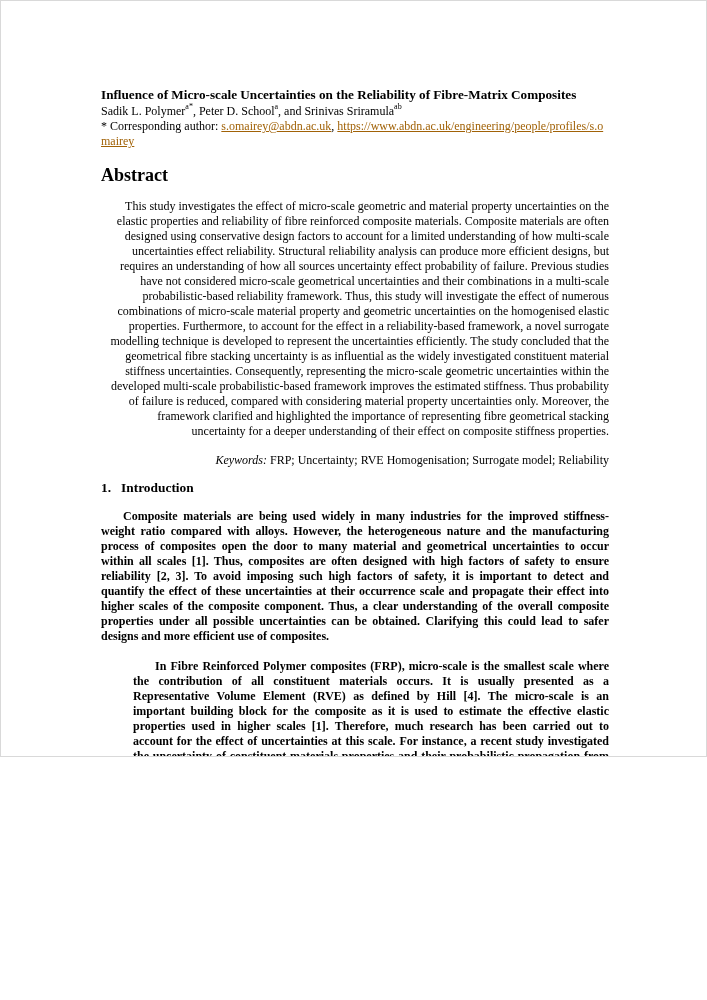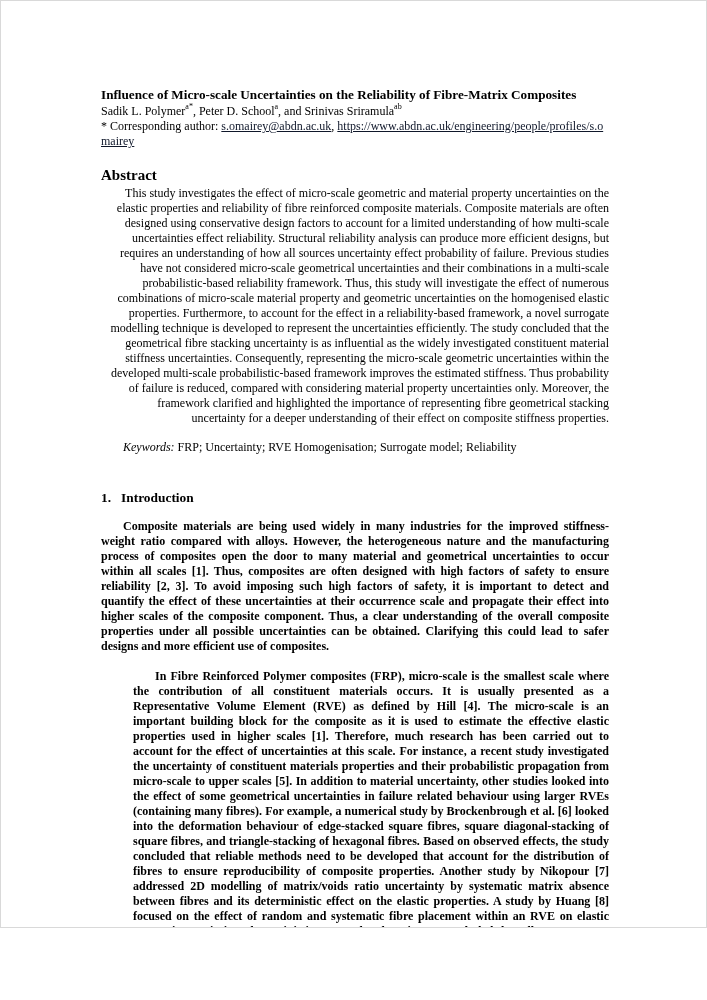--- a/index.html
+++ b/index.html
@@ -1,20 +1,20 @@
 <!DOCTYPE html>
 <html><head>
 <meta charset="utf-8">
 <style>
   * { box-sizing: border-box; }
   html, body { margin: 0; padding: 0; background: #ffffff; }
   .page {
     position: relative;
     width: 707px;
-    height: 928px;
+    height: 757px;
     background: #ffffff;
     border: 1px solid #d9d9d9;
     font-family: "Liberation Serif", "DejaVu Serif", serif;
     color: #000000;
     overflow: hidden;
   }
   .content {
     position: absolute;
     left: 100px;
     top: 85px;
@@ -31,46 +31,47 @@
   }
   .hdr-line { margin: 0; }
   sup {
     font-size: 8px;
     line-height: 0;
     position: relative;
     top: -1px;
     vertical-align: super;
   }
   a.link {
-    color: #0f172a;
+    color: #a16207;
     text-decoration: underline;
     cursor: pointer;
     word-break: break-all;
   }
   .abstract-heading {
-    font-size: 15px;
+    font-size: 18px;
     font-weight: bold;
     line-height: 16px;
-    margin: 18px 0 3px 0;
+    margin: 18px 0 16px 0;
   }
   .abstract-text {
     margin: 0;
     text-indent: 22px;
     text-align: right;
   }
   .keywords {
     margin: 14px 0 0 0;
     text-indent: 22px;
+    text-align: right;
   }
   .keywords .it { font-style: italic; }
   .section-heading {
     font-size: 13.4px;
     font-weight: bold;
     line-height: 17px;
-    margin: 34px 0 13px 0;
+    margin: 11px 0 13px 0;
   }
   .section-heading .num {
     display: inline-block;
     margin-right: 10px;
   }
   .body-para {
     margin: 0 0 15px 0;
     text-indent: 22px;
     text-align: justify;
     font-weight: bold;

